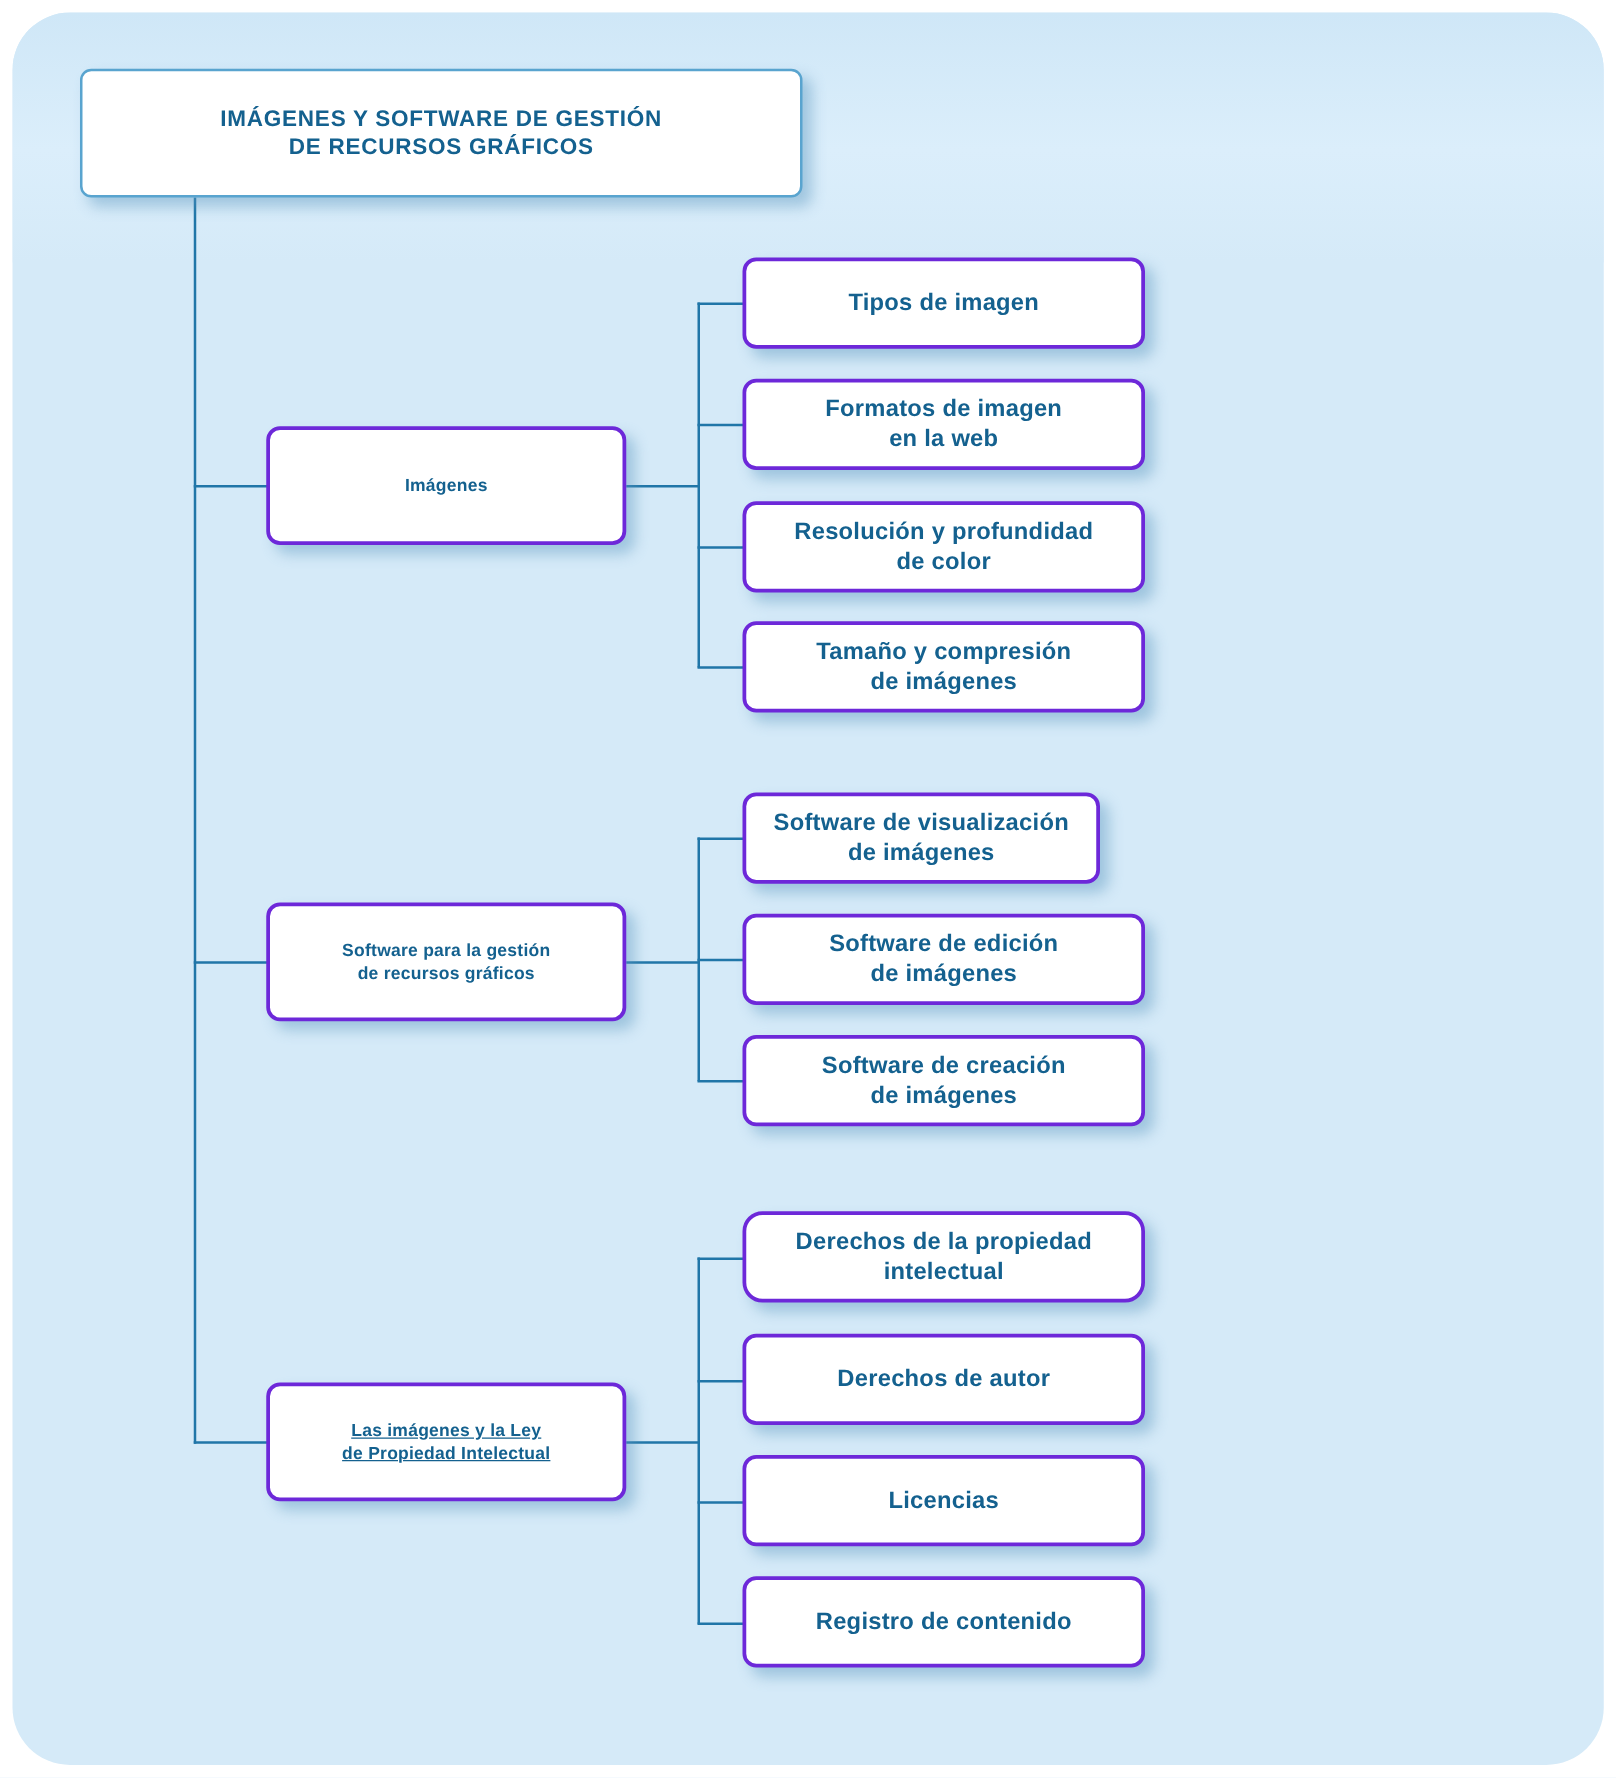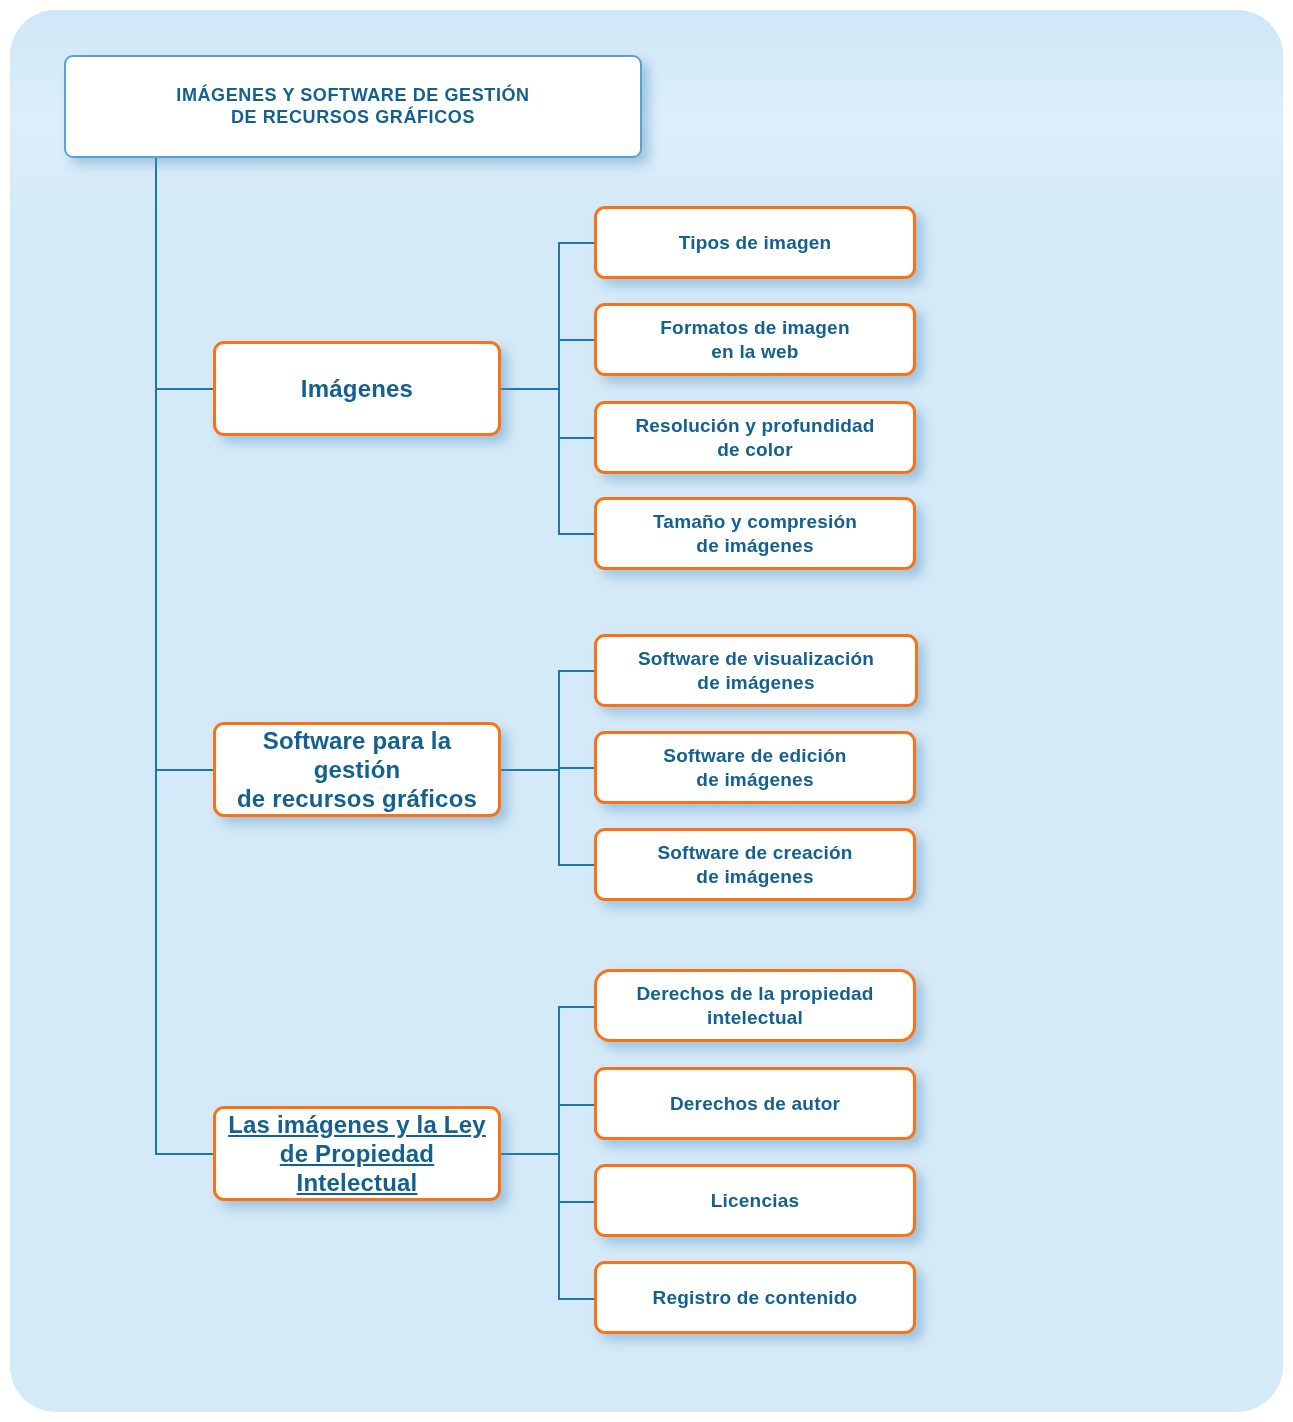--- a/index.html
+++ b/index.html
@@ -48,21 +48,21 @@
     background: #2076a8;
   }
   .line.v { width: 2px; }
   .line.h { height: 2px; }
 
   
   .node {
     position: absolute;
     box-sizing: border-box;
     background: #ffffff;
-    border: 3px solid #f97316;
+    border: 3px solid #6d28d9;
     border-radius: 11px;
     color: #14618f;
     display: flex;
     align-items: center;
     justify-content: center;
     text-align: center;
     font-weight: bold;
     line-height: 1.22;
     letter-spacing: 0.2px;
     box-shadow: 7px 7px 11px rgba(90,150,190,0.45);
@@ -71,21 +71,21 @@
   }
 
   .node.root {
     font-size: 18px;
     letter-spacing: 0.6px;
     border-width: 2px;
     border-color: #59a4cf;
     border-radius: 9px;
   }
 
-  .node.level2 { font-size: 24px; }
+  .node.level2 { font-size: 14px; }
   .node.leaf   { font-size: 19px; }
 </style>
 </head>
 <body>
 
 <div id="canvas">
   <div id="stage">
 
     <div class="line v" style="left:145px; top:148px; height:997px;"></div>
 
@@ -124,21 +124,21 @@
     <div class="node leaf" style="left:584px; top:293px; width:322px; height:73px;">Formatos de imagen
 en la web</div>
     <div class="node leaf" style="left:584px; top:391px; width:322px; height:73px;">Resolución y profundidad
 de color</div>
     <div class="node leaf" style="left:584px; top:487px; width:322px; height:73px;">Tamaño y compresión
 de imágenes</div>
 
     <div class="node level2" style="left:203px; top:712px; width:288px; height:95px;">Software para la gestión
 de recursos gráficos</div>
 
-    <div class="node leaf" style="left:584px; top:624px; width:324px; height:73px;">Software de visualización
+    <div class="node leaf" style="left:584px; top:624px; width:286px; height:73px;">Software de visualización
 de imágenes</div>
     <div class="node leaf" style="left:584px; top:721px; width:322px; height:73px;">Software de edición
 de imágenes</div>
     <div class="node leaf" style="left:584px; top:818px; width:322px; height:73px;">Software de creación
 de imágenes</div>
 
     <div class="node level2" style="left:203px; top:1096px; width:288px; height:95px;text-decoration:underline;">Las imágenes y la Ley
 de Propiedad Intelectual</div>
 
     <div class="node leaf" style="left:584px; top:959px; width:322px; height:73px;border-radius:16px;">Derechos de la propiedad

